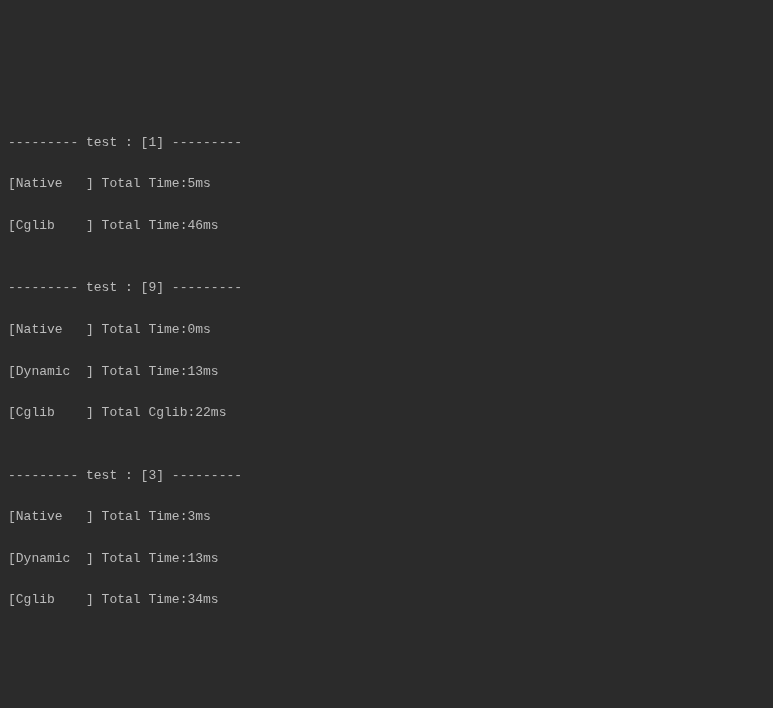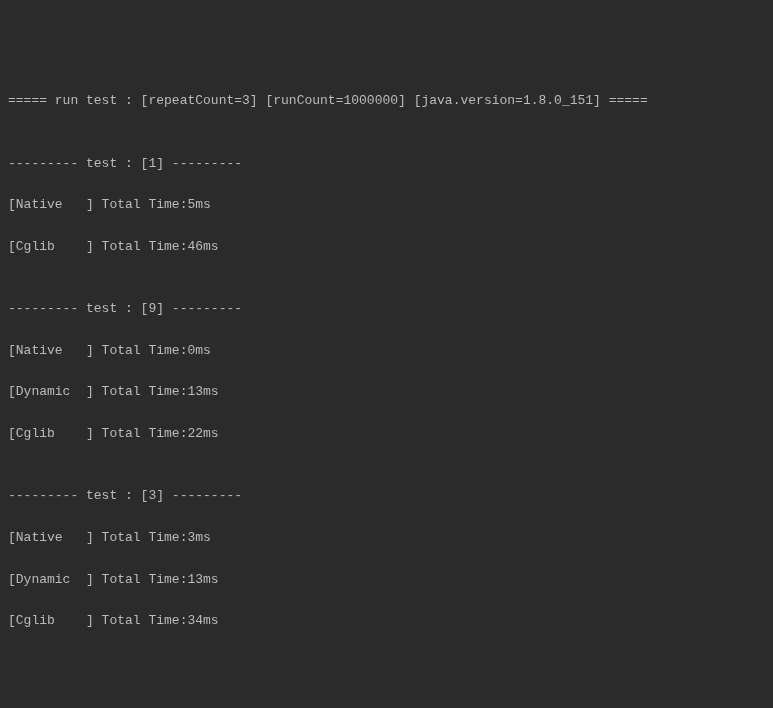--- a/index.html
+++ b/index.html
@@ -21,30 +21,30 @@
     }
     .line {
       display: block;
     }
   </style>
 </head>
 <body>
 
 
 
-<div><span class="line">===== run test : [repeatCount=3] [runCount=1000000] [java.version=1.8.0_151] =====</span>
+<div>
 <span class="line"></span>
 <span class="line">--------- test : [1] ---------</span>
 <span class="line">[Native   ] Total Time:5ms</span>
 <span class="line">[Cglib    ] Total Time:46ms</span>
 <span class="line"></span>
 <span class="line">--------- test : [9] ---------</span>
 <span class="line">[Native   ] Total Time:0ms</span>
 <span class="line">[Dynamic  ] Total Time:13ms</span>
-<span class="line">[Cglib    ] Total Time:22ms</span>
+<span class="line">[Cglib    ] Total Cglib:22ms</span>
 <span class="line"></span>
 <span class="line">--------- test : [3] ---------</span>
 <span class="line">[Native   ] Total Time:3ms</span>
 <span class="line">[Dynamic  ] Total Time:13ms</span>
 <span class="line">[Cglib    ] Total Time:34ms</span>
 <span class="line"></span>
 
 <span class="line"></span>
 
 

